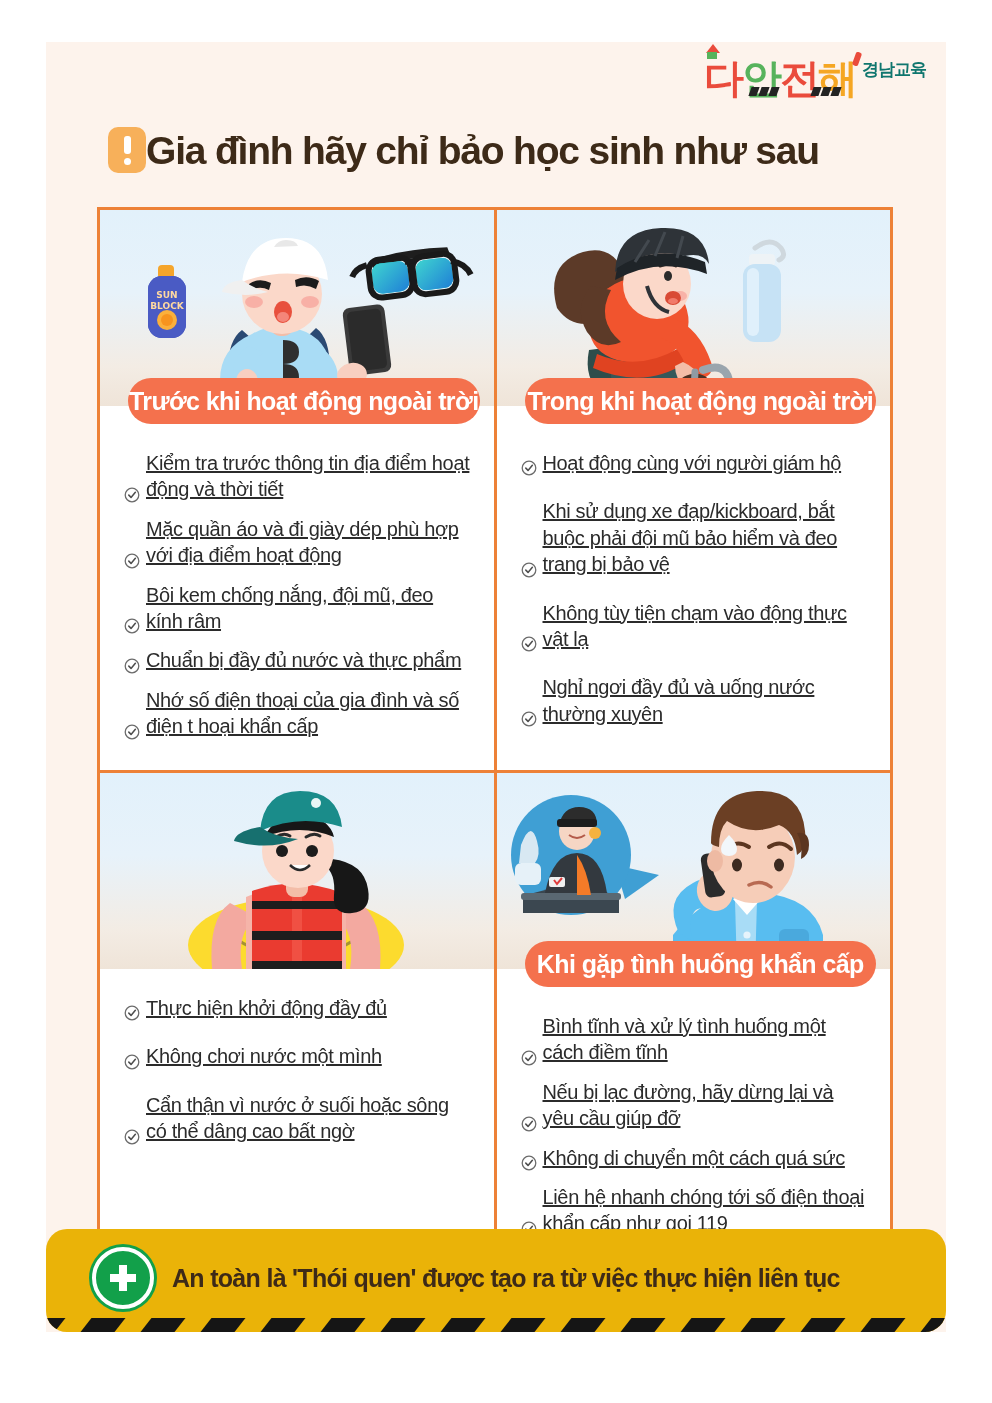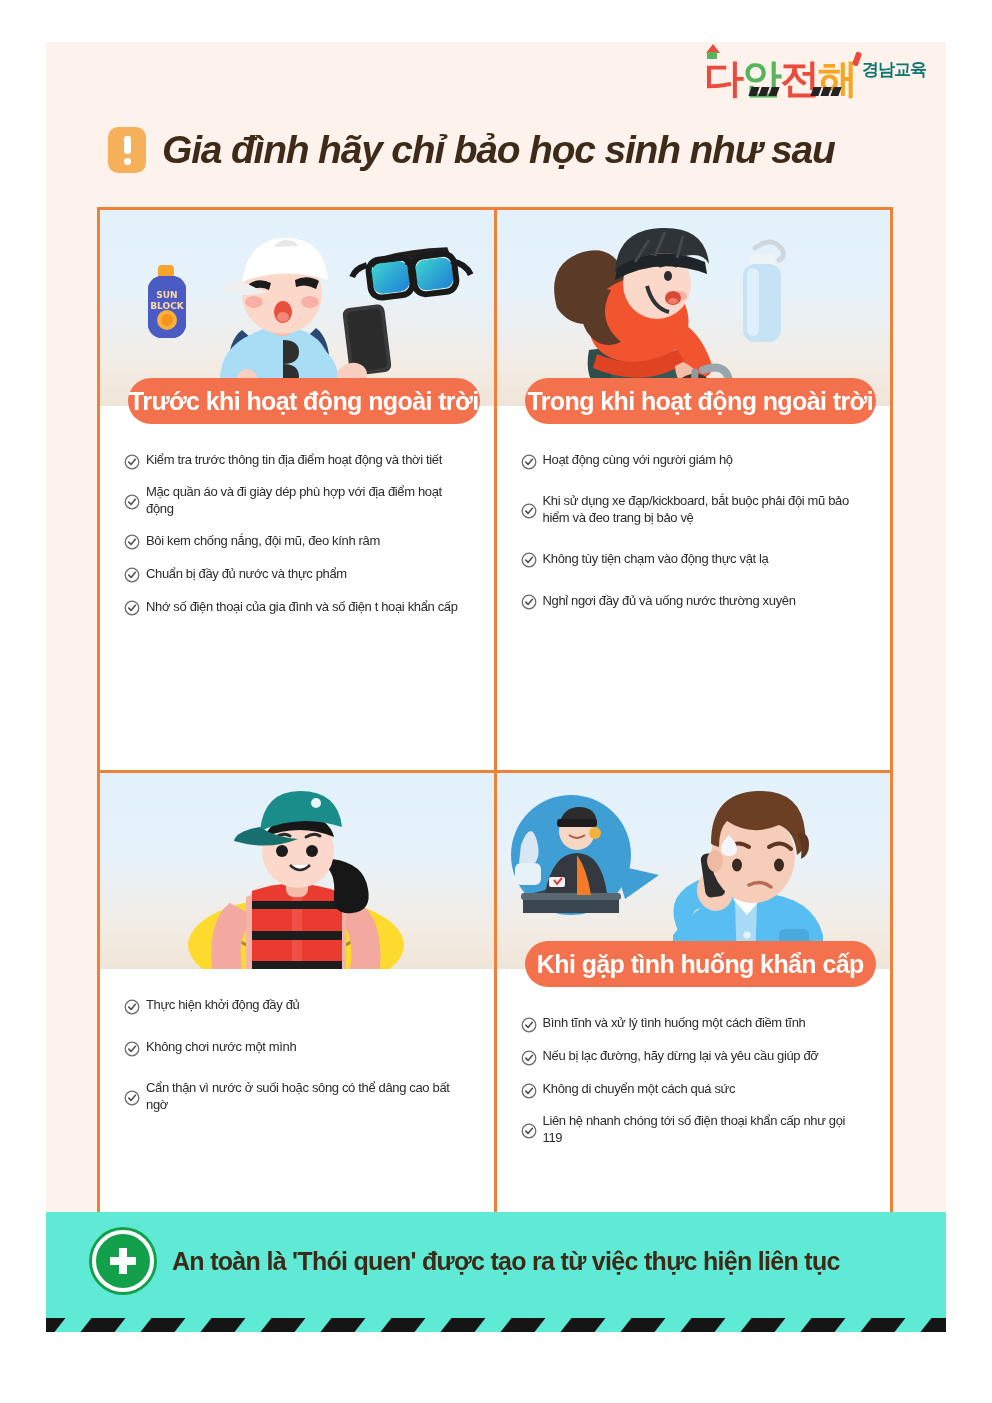--- a/index.html
+++ b/index.html
@@ -94,23 +94,21 @@
     transform: rotate(20deg);
     border-radius: 2px;
   }
 
   
   .title-row {
     position: absolute;
     left: 62px;
     top: 85px;
     display: flex;
-    align-items: center;
-    gap: 16px;
-    font-style: italic;
+    align-items: flex-end;
   }
   .excl-badge {
     width: 38px;
     height: 46px;
     border-radius: 10px;
     background: #f7b05a;
     display: flex;
     flex-direction: column;
     align-items: center;
     justify-content: center;
@@ -183,45 +181,47 @@
     white-space: nowrap;
   }
   .card-list {
     list-style: none;
     margin: 0;
     padding: 26px 24px 10px 24px;
     flex: 1;
   }
   .card-list li {
     display: flex;
-    align-items: center;
+    align-items: flex-end;
     gap: 6px;
-    font-size: 13px;
+    font-size: 20px;
     line-height: 1.32;
     color: #2b2b2b;
     letter-spacing: -0.35px;
     margin-bottom: 13px;
+    text-decoration: underline;
   }
   .card-list.airy li { margin-bottom: 22px; }
   .check-ic {
     flex: none;
     width: 16px;
     height: 16px;
     margin-top: 4px;
   }
 
   
   .footer-band {
     position: absolute;
     left: 0;
     bottom: 0;
     width: 900px;
-    height: 120px;
-    background: #5eead4;
+    height: 103px;
+    background: #eab308;
     overflow: hidden;
+    border-radius: 21px;
   }
   .footer-inner {
     position: absolute;
     left: 46px;
     top: 18px;
     display: flex;
     align-items: center;
     gap: 18px;
   }
   .cross-badge {

